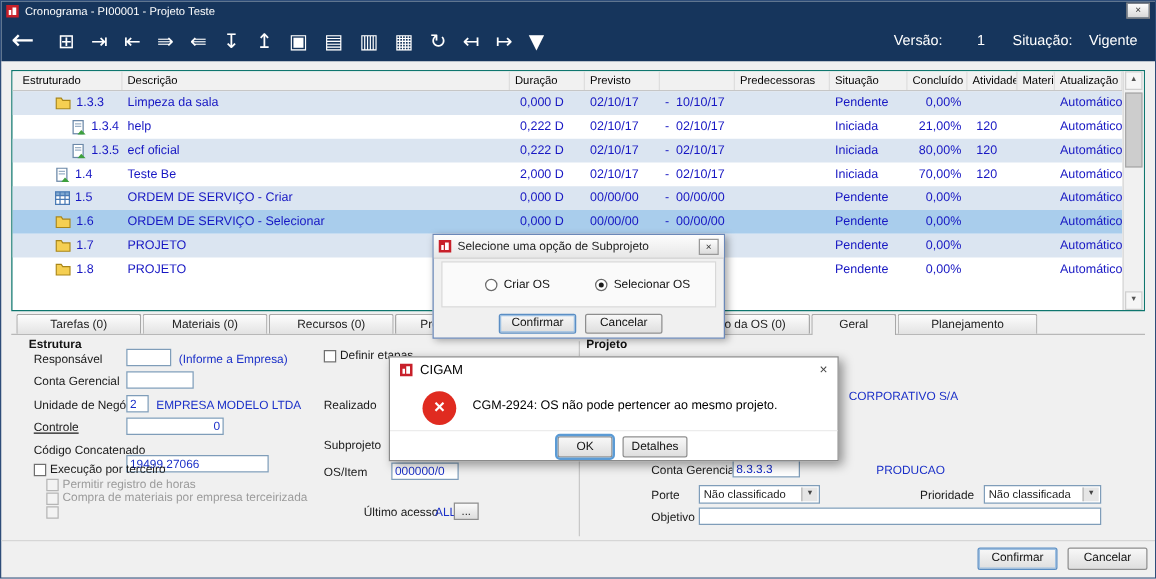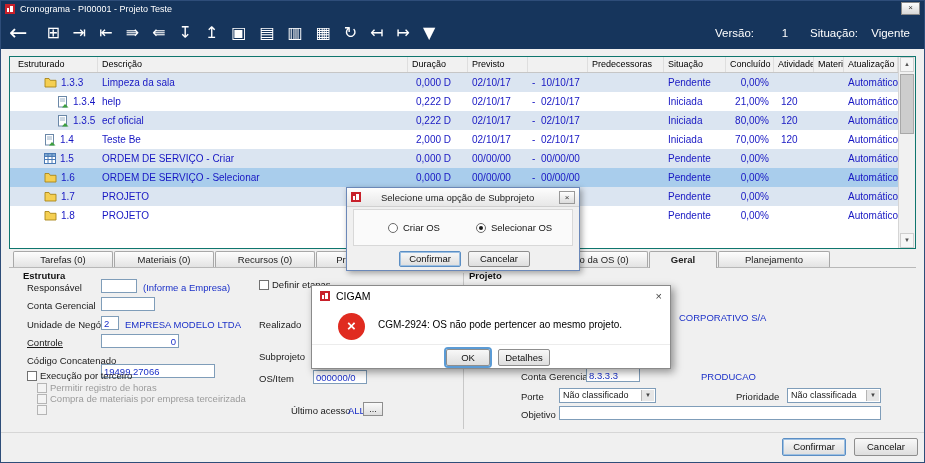--- a/index.html
+++ b/index.html
@@ -48,21 +48,21 @@
   .vscroll{position:absolute;top:0;right:0;bottom:0;width:17px;background:#f1f1f1;border-left:1px solid #d5d5d5;box-sizing:border-box;}
   .sb-btn{position:absolute;left:1px;right:1px;height:15px;background:#f6f6f6;border:1px solid #cfcfcf;
     color:#555;font-size:6px;text-align:center;line-height:13px;box-sizing:border-box;}
   .sb-up{top:0;} .sb-down{bottom:0;}
   .sb-thumb{position:absolute;left:1px;right:1px;top:17px;height:60px;background:#cdcdcd;border:1px solid #a8a8a8;box-sizing:border-box;}
   
   .tabs{position:absolute;top:250px;left:12px;height:17px;display:flex;}
   .tab{height:16px;line-height:15px;text-align:center;font-size:9.5px;color:#222;
     background:linear-gradient(#fdfdfd,#e3e3e3);border:1px solid #a8a8a8;border-bottom:none;
     border-radius:2px 2px 0 0;box-sizing:border-box;margin-right:1px;overflow:hidden;white-space:nowrap;}
-  .tab.active{background:#f0f0f0;height:17px;font-weight:bold;}
+  .tab.active{background:#f0f0f0;height:17px;font-weight:normal;}
   .panel-line{position:absolute;top:266px;left:8px;right:8px;height:1px;background:#b8b8b8;}
   .vdivider{position:absolute;left:462px;top:272px;height:156px;width:1px;background:#c8c8c8;}
   .footer-line{position:absolute;top:431px;left:0;right:0;height:1px;background:#d6d6d6;}
   
   .flabel{position:absolute;font-size:9.5px;color:#1a1a1a;white-space:nowrap;}
   .ftitle{position:absolute;font-size:9.5px;font-weight:bold;color:#111;}
   .fvalue{position:absolute;font-size:9.5px;color:#1b30c8;white-space:nowrap;}
   .flink{position:absolute;font-size:9.5px;color:#1b30c8;white-space:nowrap;cursor:default;}
   .tinput{position:absolute;height:14px;background:#fff;border:1px solid #7f9db9;
     font-family:"Liberation Sans",sans-serif;font-size:9.5px;color:#1b30c8;padding:0 2px;box-sizing:border-box;}
@@ -80,21 +80,21 @@
   
   .w-btn{position:absolute;height:18px;background:linear-gradient(#f8f8f8,#dedede);
     border:1px solid #8e8e8e;border-radius:2px;font-family:"Liberation Sans",sans-serif;
     font-size:9.5px;color:#111;text-align:center;line-height:16px;box-sizing:border-box;cursor:default;}
   .w-btn.default{border-color:#5b8ec4;box-shadow:0 0 0 1px #9dc0e2 inset;}
   
   .dlg1{position:absolute;left:345px;top:186px;width:234px;height:84px;background:#f0f0f0;
     border:1px solid #6b88b8;box-shadow:2px 2px 6px rgba(0,0,0,.35);z-index:50;box-sizing:border-box;}
   .dlg1-title{position:relative;height:18px;background:linear-gradient(#fdfdfd,#e7e7e7);
     border-bottom:1px solid #d0d0d0;display:flex;align-items:center;padding:0 4px;font-size:9.5px;color:#222;}
-  .dlg1-title .t{margin-left:20px;white-space:nowrap;}
+  .dlg1-title .t{margin-left:5px;white-space:nowrap;}
   .dlg-close{margin-left:auto;width:16px;height:13px;background:linear-gradient(#fefefe,#dcdcdc);
     border:1px solid #999;color:#333;font-size:8px;line-height:11px;text-align:center;box-sizing:border-box;}
   .dlg1-body{position:absolute;left:6px;top:21px;width:220px;height:37px;background:#fafafa;
     border:1px solid #d8d8d8;display:flex;align-items:center;padding-left:34px;gap:36px;box-sizing:border-box;}
   .radio-wrap{display:flex;align-items:flex-end;gap:5px;font-size:9.5px;color:#111;}
   .radio{width:10px;height:10px;border:1px solid #6a6a6a;border-radius:50%;background:#fff;position:relative;box-sizing:border-box;}
   .radio.checked::after{content:"";position:absolute;left:2px;top:2px;width:4px;height:4px;border-radius:50%;background:#1a1a1a;}
   .dlg2{position:absolute;left:310px;top:284px;width:360px;height:84px;background:#fff;
     border:1px solid #8a8a8a;box-shadow:3px 3px 8px rgba(0,0,0,.4);z-index:60;box-sizing:border-box;}
   .dlg2-title{display:flex;align-items:center;height:20px;padding:0 8px;font-size:10.5px;color:#000;}

